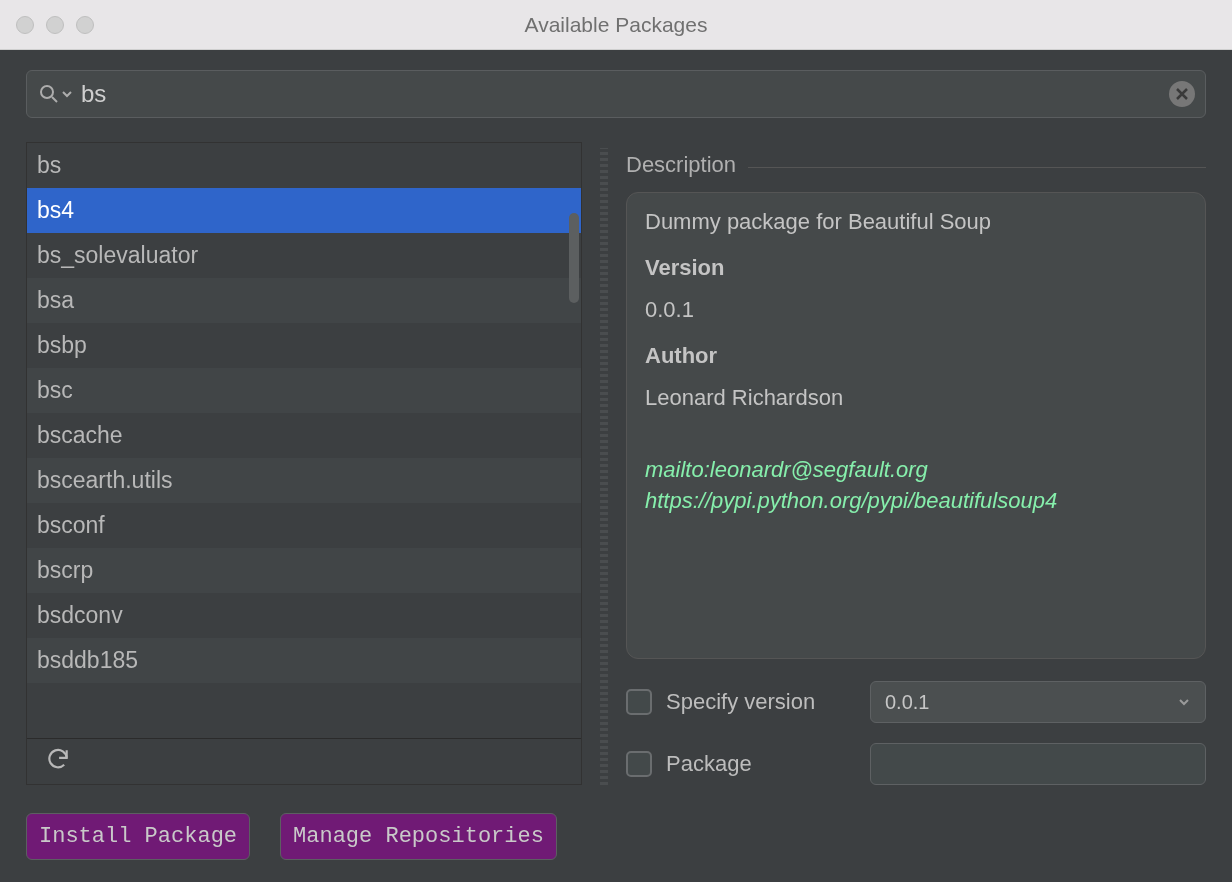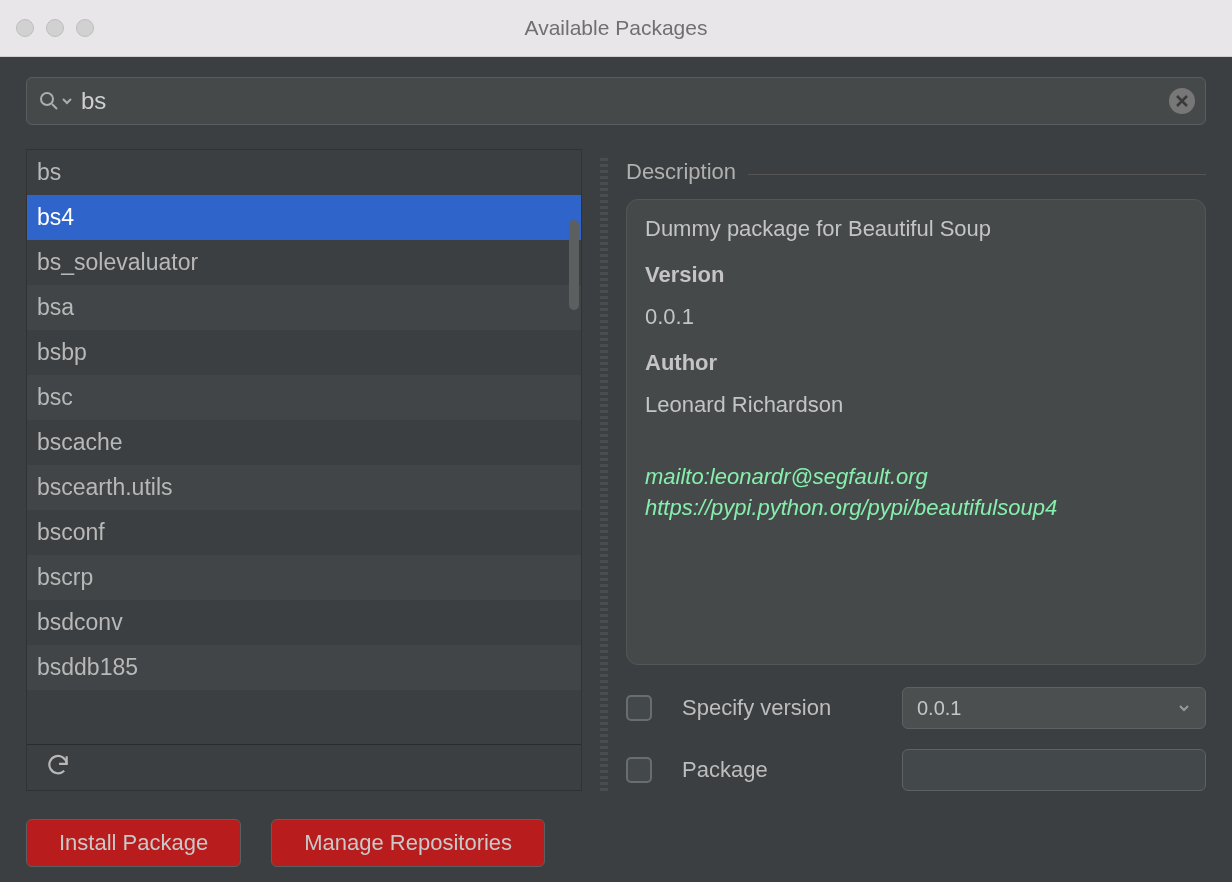--- a/index.html
+++ b/index.html
@@ -6,21 +6,21 @@
   body {
     width: 1232px; height: 882px;
     background: #3c3f41;
     font-family: -apple-system, "Helvetica Neue", Arial, sans-serif;
     font-size: 20px;
     color: #bbbbbb;
     overflow: hidden;
   }
   
   .titlebar {
-    height: 57px;
+    height: 50px;
     background: #e8e6e8;
     display: flex; align-items: center;
     position: relative;
     border-bottom: 1px solid #cfcfcf;
   }
   .traffic { display: flex; gap: 12px; padding-left: 16px; }
   .tl-dot { width: 18px; height: 18px; border-radius: 50%; background: #d1d1d1; border:1px solid #bfbfbf; }
   .titlebar-title {
     position: absolute; left:0; right:0; text-align:center;
     color: #707070; font-size: 21px; font-weight: 400; pointer-events:none;
@@ -82,39 +82,39 @@
   .desc-box {
     flex:1; border:1px solid #555; background:#45494a; border-radius:12px;
     padding:16px 18px; color:#c4c4c4; font-size:22px; overflow:auto;
   }
   .desc-box .label { font-weight:700; margin-top:20px; }
   .desc-box .val { margin-top:16px; }
   .desc-box .links { margin-top:44px; }
   .desc-box a { color:#86efac; text-decoration:none; display:block; line-height:1.4;font-style:italic; }
 
   .opts { margin-top:22px; display:flex; flex-direction:column; gap:20px; }
-  .opt-row { display:flex; align-items:center; gap:30px; }
+  .opt-row { display:flex; align-items:center; gap:14px; }
   .chk {
     width:26px; height:26px; border:2px solid #6a6d6f; border-radius:5px; background:#43494a;
   }
   .opt-label { color:#bdbdbd; font-size:22px; min-width:190px; }
   .select {
     flex:1; height:42px; border:1px solid #5e6163; border-radius:6px; background:#4b4f50;
     display:flex; align-items:center; justify-content:space-between; padding:0 14px; color:#c6c6c6;
   }
   .select .chev { color:#9a9a9a; }
   .txt-input {
     flex:1; height:42px; border:1px solid #5e6163; border-radius:6px; background:#43494a;
   }
 
   
   .btn-row { display:flex; gap:30px; margin-top:28px; }
   .btn {
-    border:1px solid #5c5f61; border-radius:6px; background:#b91c1c;
-    color:#c9c9c9; font-size:22px; padding:10px 32px; cursor:pointer;
+    border:1px solid #5c5f61; border-radius:6px; background:#701a75;
+    color:#c9c9c9; font-size:22px; padding:10px 12px; cursor:pointer;font-family:Liberation Mono, monospace;
   }
 
   .splitter {
     width:8px; background:repeating-linear-gradient(0deg,#4a4d4f 0 3px,transparent 3px 6px);
     margin-top:6px;
   }
 </style>
 </head>
 <body>
 

